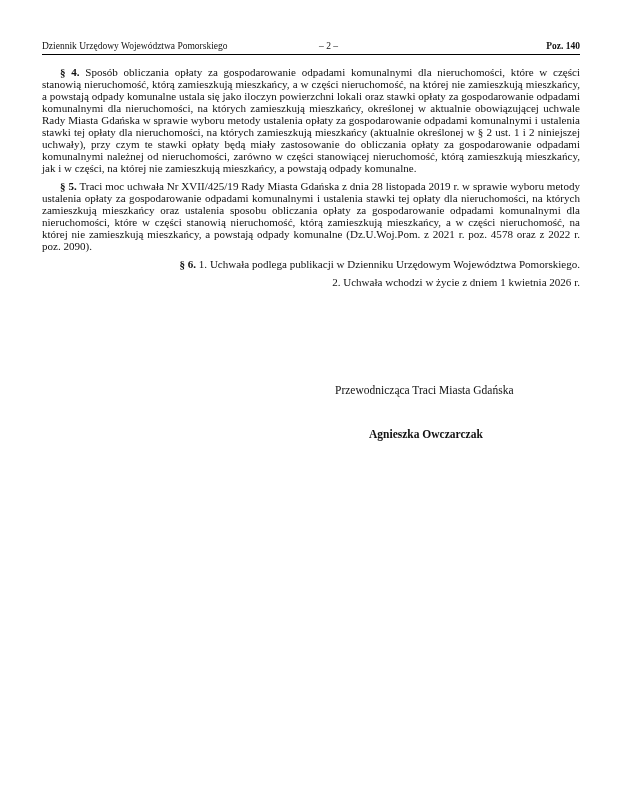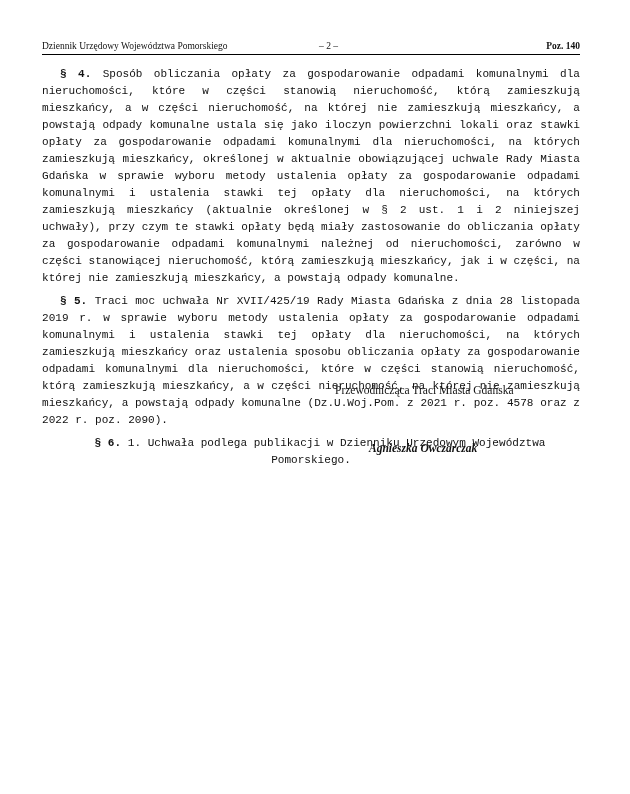--- a/index.html
+++ b/index.html
@@ -47,31 +47,30 @@
       right: 0;
       top: 1px;
       font-weight: bold;
     }
     .body {
       position: absolute;
       left: 42px;
       top: 66px;
       width: 538px;
       font-size: 11.05px;
-      line-height: 17px;
-      font-family: Liberation Mono, monospace;
+      line-height: 12px;
     }
     p {
       margin: 0 0 6px 0;
       text-align: justify;
       text-indent: 18px;
     }
     p.plain {
       text-indent: 18px;
-      text-align: center;
+      text-align: right;
       margin-bottom: 6px;
     }
     b.sec {
       font-weight: bold;
     }
     .signature {
       position: absolute;
       left: 335px;
       top: 383px;
       font-size: 11.5px;
@@ -79,24 +78,23 @@
     }
     .sig-title {
       position: absolute;
       left: 0;
       top: 0;
       white-space: nowrap;
     }
     .sig-name {
       position: absolute;
       left: 34px;
-      top: 58px;
+      top: 44px;
       white-space: nowrap;
       font-weight: bold;
-      font-style: italic;
     }
   </style>
 </head>
 <body>
 
 <div class="page">
 
   <div class="header">
     <span class="left">Dziennik Urzędowy Województwa Pomorskiego</span>
     <span class="center">– 2 –</span>
@@ -109,20 +107,21 @@
       <span>Sposób obliczania opłaty za gospodarowanie odpadami komunalnymi dla nieruchomości, które w części stanowią nieruchomość, którą zamieszkują mieszkańcy, a w części nieruchomość, na której nie zamieszkują mieszkańcy, a powstają odpady komunalne ustala się jako iloczyn powierzchni lokali oraz stawki opłaty za gospodarowanie odpadami komunalnymi dla nieruchomości, na których zamieszkują mieszkańcy, określonej w aktualnie obowiązującej uchwale Rady Miasta Gdańska w sprawie wyboru metody ustalenia opłaty za gospodarowanie odpadami komunalnymi i ustalenia stawki tej opłaty dla nieruchomości, na których zamieszkują mieszkańcy (aktualnie określonej w § 2 ust. 1 i 2 niniejszej uchwały), przy czym te stawki opłaty będą miały zastosowanie do obliczania opłaty za gospodarowanie odpadami komunalnymi należnej od nieruchomości, zarówno w części stanowiącej nieruchomość, którą zamieszkują mieszkańcy, jak i w części, na której nie zamieszkują mieszkańcy, a powstają odpady komunalne.</span>
     </p>
     <p>
       <b class="sec">§ 5.</b>
       <span>Traci moc uchwała Nr XVII/425/19 Rady Miasta Gdańska z dnia 28 listopada 2019 r. w sprawie wyboru metody ustalenia opłaty za gospodarowanie odpadami komunalnymi i ustalenia stawki tej opłaty dla nieruchomości, na których zamieszkują mieszkańcy oraz ustalenia sposobu obliczania opłaty za gospodarowanie odpadami komunalnymi dla nieruchomości, które w części stanowią nieruchomość, którą zamieszkują mieszkańcy, a w części nieruchomość, na której nie zamieszkują mieszkańcy, a powstają odpady komunalne (Dz.U.Woj.Pom. z 2021 r. poz. 4578 oraz z 2022 r. poz. 2090).</span>
     </p>
     <p class="plain">
       <b class="sec">§ 6.</b>
       <span>1. Uchwała podlega publikacji w Dzienniku Urzędowym Województwa Pomorskiego.</span>
     </p>
+    <p class="plain">2. Uchwała wchodzi w życie z dniem 1 kwietnia 2026 r.</p>
   </div>
 
   <div class="signature">
     <div class="sig-title">Przewodnicząca Traci Miasta Gdańska</div>
     <div class="sig-name">Agnieszka Owczarczak</div>
   </div>
 
 </div>
 
 </body></html>

